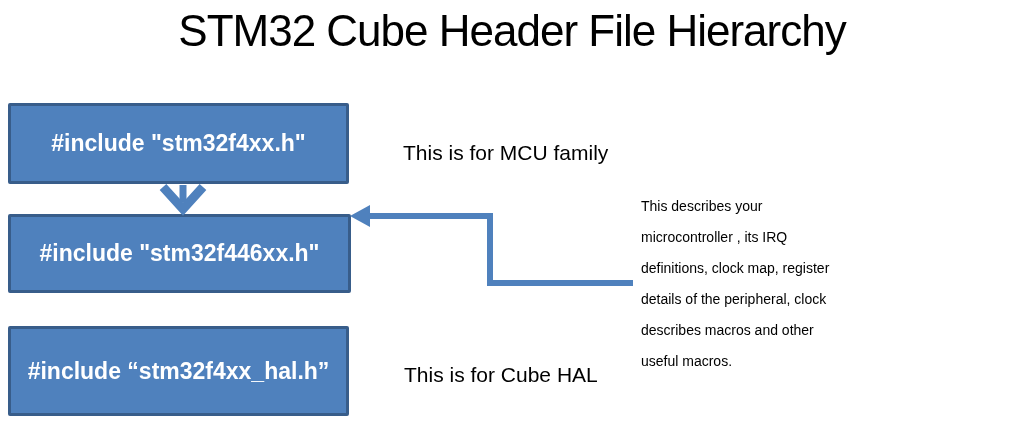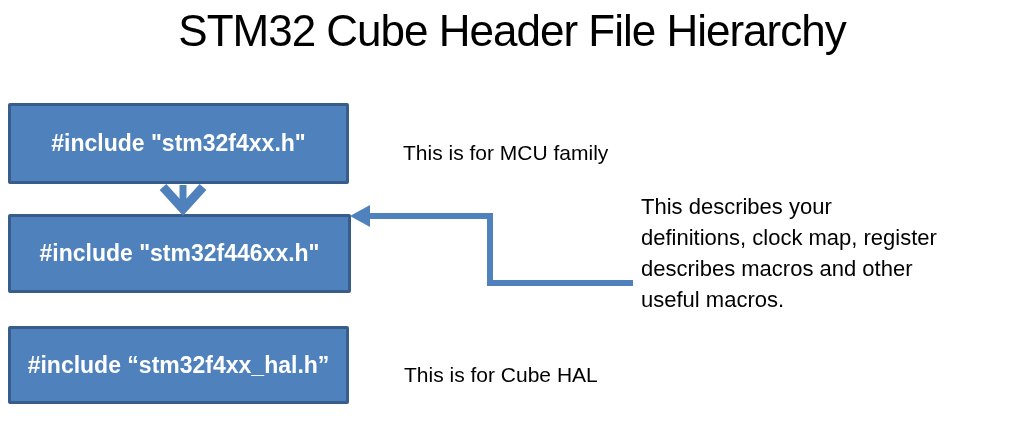--- a/index.html
+++ b/index.html
@@ -36,39 +36,39 @@
     justify-content: center;
   }
   .code-box .code-text {
     color: #ffffff;
     font-weight: 700;
     font-size: 23px;
     white-space: nowrap;
   }
   #box-family { top: 103px; width: 341px; height: 81px; }
   #box-device { top: 214px; width: 343px; height: 79px; }
-  #box-hal    { top: 326px; width: 341px; height: 78px; }
+  #box-hal    { top: 326px; width: 341px; height: 90px; }
 
   .note {
     position: absolute;
     color: #000000;
     font-size: 21px;
     line-height: 30px;
     white-space: nowrap;
     z-index: 2;
   }
   #note-family { left: 372px; top: 138px; margin-left: 31px; }
   #note-device { left: 372px; top: 240px; }
   #note-hal    { left: 372px; top: 360px; margin-left: 32px; }
 
   .annotation {
     position: absolute;
     left: 641px; top: 191px;
     color: #000000;
-    font-size: 22px;
+    font-size: 14px;
     line-height: 31px;
     z-index: 2;
   }
   .annotation div { white-space: nowrap; }
 
   .arrow-layer {
     position: absolute;
     left: 0; top: 0;
     width: 1024px; height: 433px;
     z-index: 1;
@@ -109,18 +109,20 @@
 
   <div class="note" id="note-family">This is for MCU family</div>
 
   <div class="note" id="note-device">
   </div>
 
   <div class="note" id="note-hal">This is for Cube HAL</div>
 
   <div class="annotation">
     <div>This describes your</div>
+    <div>microcontroller , its IRQ</div>
     <div>definitions, clock map, register</div>
+    <div>details of the peripheral, clock</div>
     <div>describes macros and other</div>
     <div>useful macros.</div>
   </div>
 
 </div>
 
 </body></html>

